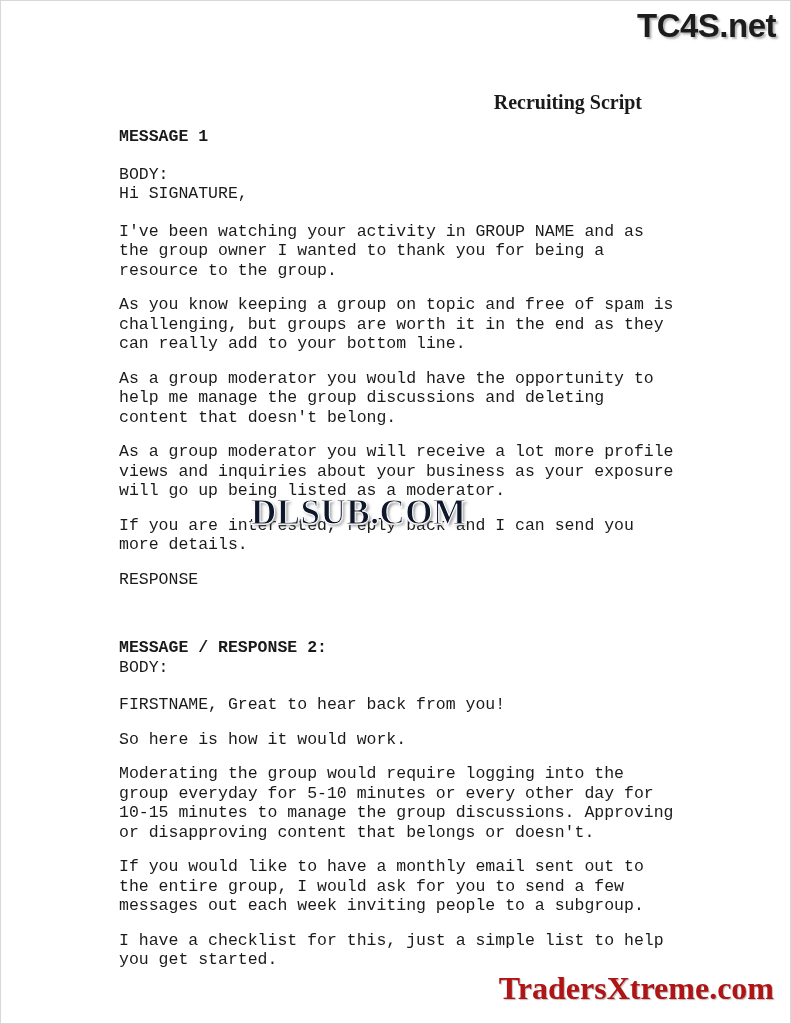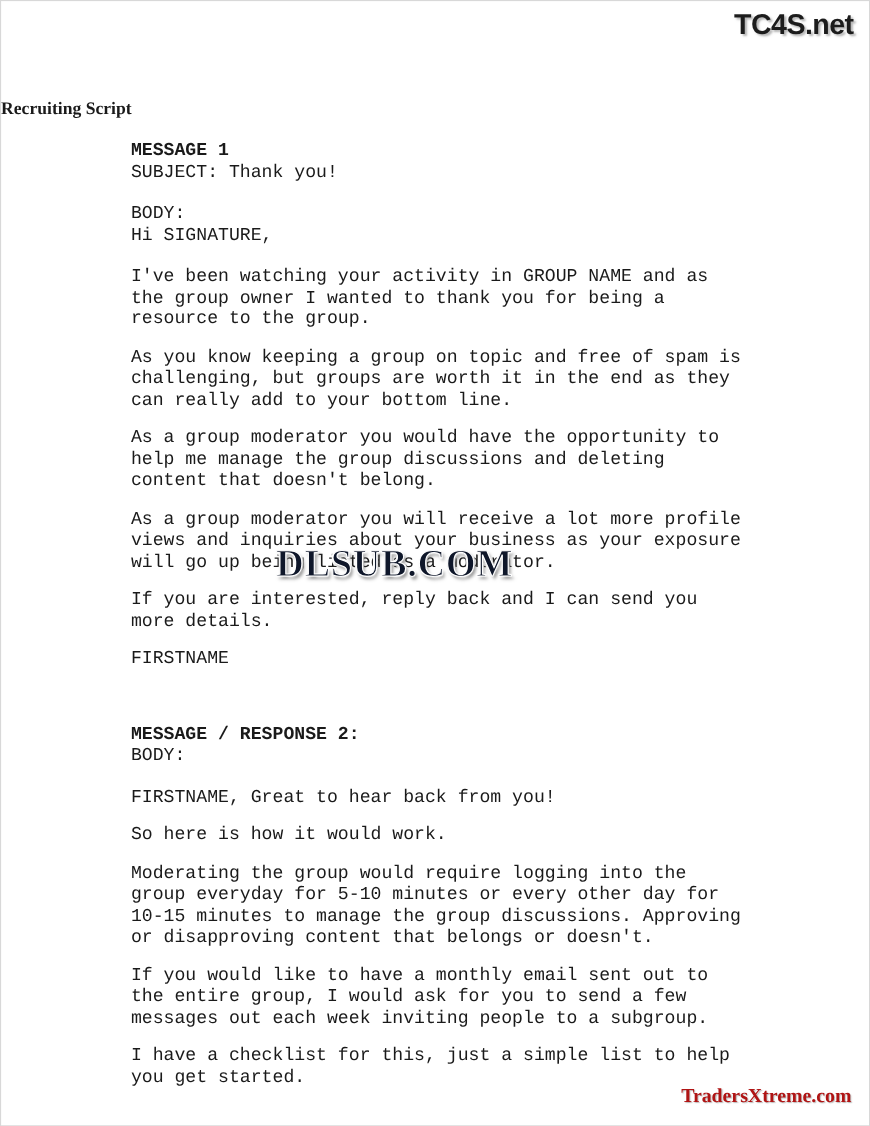--- a/index.html
+++ b/index.html
@@ -21,33 +21,33 @@
     height: 1024px;
     box-sizing: border-box;
     border: 1px solid #d8d8d8;
   }
   .brand-top {
     position: absolute;
     top: 6px;
     right: 14px;
     font-family: "Liberation Sans", sans-serif;
     font-weight: bold;
-    font-size: 26px;
+    font-size: 33px;
     letter-spacing: -0.5px;
     color: #1c1c1c;
     text-shadow: 2px 2px 2px rgba(120,120,120,0.55);
   }
   .doc-title {
     position: absolute;
     top: 90px;
     left: 0;
     width: 641px;
-    text-align: left;
+    text-align: right;
     font-weight: bold;
-    font-size: 16px;
+    font-size: 20px;
   }
   .content {
     position: absolute;
     top: 126px;
     left: 118px;
     width: 560px;
     font-family: Liberation Mono, monospace;
   }
   .block {
     margin: 0 0 15px 0;
@@ -81,39 +81,38 @@
     -webkit-text-stroke: 1px #ffffff;
     text-shadow: 0 0 2px #ffffff, 2px 2px 3px rgba(80,80,80,0.6), -1px -1px 0 #fff, 1px -1px 0 #fff, -1px 1px 0 #fff, 1px 1px 0 #fff;
     pointer-events: none;
   }
   .brand-bottom {
     position: absolute;
     bottom: 16px;
     right: 16px;
     font-family: "Liberation Serif", serif;
     font-weight: bold;
-    font-size: 18px;
+    font-size: 32px;
     color: #b01414;
     text-shadow: 1px 1px 1px rgba(120,120,120,0.5);
   }
 </style>
 </head>
 <body>
 
 <div class="page">
 
   <div class="brand-top">TC4S.net</div>
 
   <div class="doc-title">Recruiting Script</div>
 
   <div class="content">
 
     <div class="block tight">
       <p class="heading">MESSAGE 1</p>
-      <p>SUBJECT: Thank you!</p>
     </div>
 
     <div style="height:18px"></div>
 
     <div class="block tight">
       <p>BODY:</p>
       <p>Hi SIGNATURE,</p>
     </div>
 
     <div style="height:18px"></div>
@@ -128,21 +127,21 @@
       <p>As a group moderator you would have the opportunity to help me manage the group discussions and deleting content that doesn't belong.</p>
     </div>
     <div class="block">
       <p>As a group moderator you will receive a lot more profile views and inquiries about your business as your exposure will go up being listed as a moderator.</p>
     </div>
     <div class="block">
       <p>If you are interested, reply back and I can send you more details.</p>
     </div>
 
     <div class="block">
-      <p>FIRSTNAME</p>
+      <p>RESPONSE</p>
     </div>
 
     <div class="spacer-lg"></div>
 
     <div class="block tight">
       <p class="heading">MESSAGE / RESPONSE 2:</p>
       <p>BODY:</p>
     </div>
 
     <div style="height:18px"></div>

